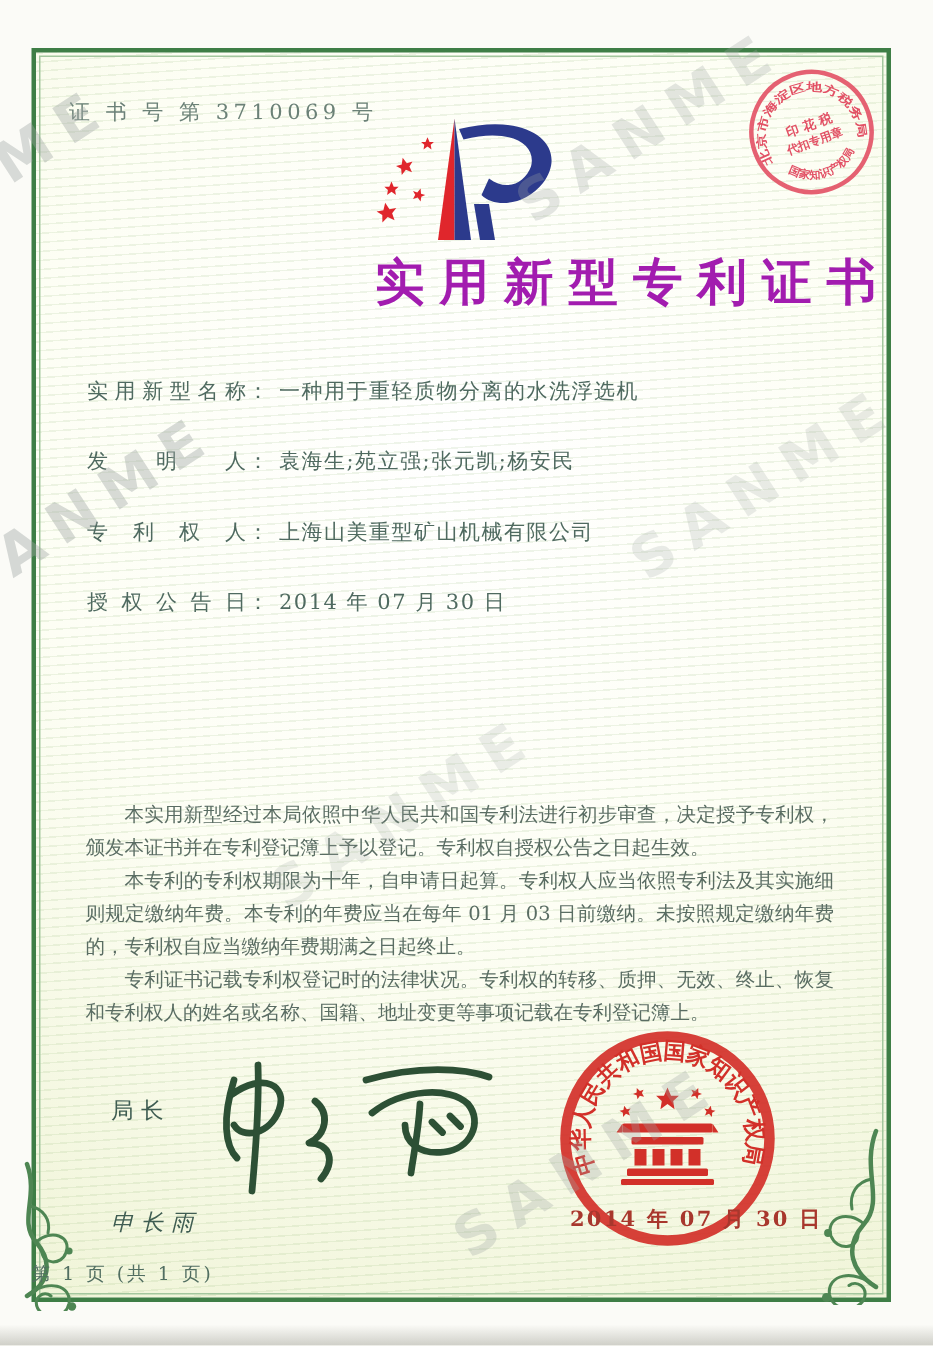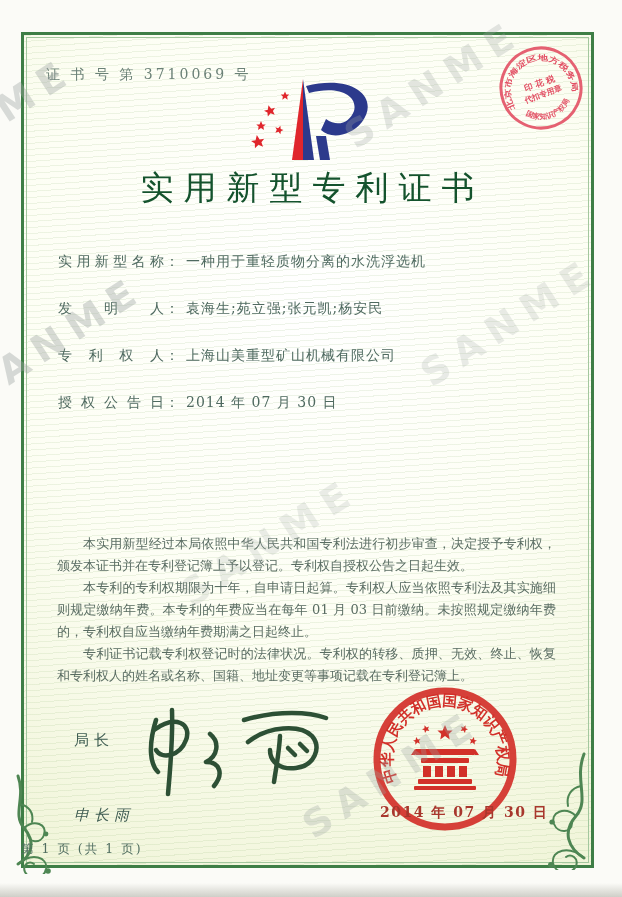--- a/index.html
+++ b/index.html
@@ -7,22 +7,22 @@
         font-family:"DejaVu Serif","Liberation Serif",serif;}
   
   .frame{position:absolute;left:21px;top:32px;width:573px;height:836px;box-sizing:border-box;
          border:3px solid #3e7e46;
          background:
            repeating-linear-gradient(176deg, rgba(124,170,96,0.13) 0 1px, rgba(255,255,255,0) 1px 6px),
            radial-gradient(130% 95% at 50% 32%, #ffffff 0%, #fdfef4 40%, #f1f5da 78%, #e7eecb 100%);}
   .frame-inner{position:absolute;inset:2px;border:1px solid #a3c79e;pointer-events:none;}
   .certno{position:absolute;left:46px;top:66px;font-size:14px;letter-spacing:3px;color:#6b8177;}
   .logo{position:absolute;left:246px;top:76px;}
-  .title{position:absolute;left:21px;width:573px;top:166px;text-align:center;font-size:33px;
-         font-weight:400;letter-spacing:10px;text-indent:10px;color:#14532d;}
+  .title{position:absolute;left:21px;width:573px;top:166px;text-align:right;font-size:33px;
+         font-weight:700;letter-spacing:10px;text-indent:10px;color:#a21caf;}
   .fields{position:absolute;left:58px;top:248px;width:505px;font-size:14px;color:#4f6a60;}
   .field-row{line-height:26px;margin-bottom:21px;white-space:nowrap;}
   .lbl{display:inline-block;width:106px;text-align:justify;text-align-last:justify;}
   .colon{margin:0 7px 0 1px;}
   .val{letter-spacing:1px;}
   .paras{position:absolute;left:57px;top:522px;width:499px;font-size:13px;line-height:22px;color:#5a6d63;margin-top:11px;}
   .paras p{margin:0;text-indent:2em;text-align:justify;}
   .sig-role,.sig-name{position:absolute;left:74px;font-size:15px;letter-spacing:5px;color:#3f5d52;
          font-family:"DejaVu Sans","Liberation Sans",sans-serif;text-align:right;}
   .sig-role{top:731px;}

